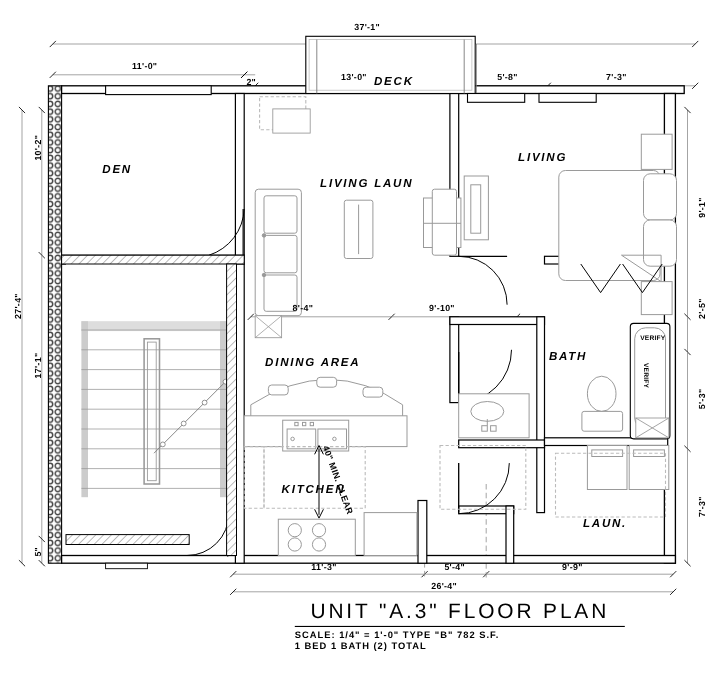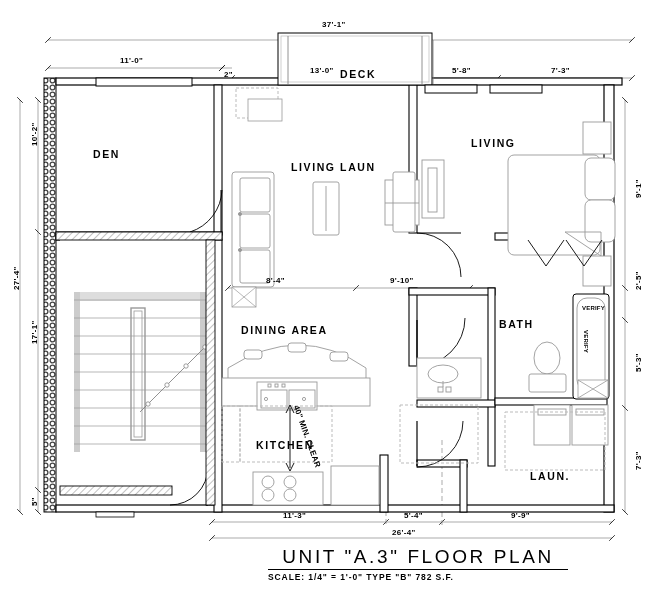--- a/index.html
+++ b/index.html
@@ -1,21 +1,21 @@
 <!DOCTYPE html>
 <html><head>
 <meta charset="utf-8">
 <style>
   html,body{margin:0;padding:0;background:#ffffff;}
   body{width:650px;height:613px;position:relative;overflow:hidden;
        font-family:"Liberation Sans", sans-serif;color:#000;}
   #plan{position:absolute;left:0;top:0;width:650px;height:613px;}
   .lbl{position:absolute;font-family:"Liberation Sans",sans-serif;
        font-weight:bold;letter-spacing:1.2px;white-space:nowrap;color:#000;}
-  .room{font-size:10.5px;letter-spacing:1.6px;}
+  .room{font-size:10.5px;letter-spacing:1.6px;font-style:italic;}
   .dim{font-size:8px;font-weight:bold;letter-spacing:0.3px;}
   .vdim{transform-origin:left top;}
   .tiny{font-size:6px;letter-spacing:0.2px;}
   .title-wrap{position:absolute;left:268px;top:546px;width:300px;text-align:center;}
   .title-main{font-size:19px;letter-spacing:2.6px;font-weight:normal;
               font-family:"Liberation Sans",sans-serif;color:#000;
               border-bottom:1.6px solid #000;padding-bottom:1px;display:block;}
   .title-sub{font-size:8.5px;font-weight:bold;letter-spacing:0.9px;
              text-align:left;margin-top:2px;display:block;}
   .title-sub2{font-size:8.5px;font-weight:bold;letter-spacing:0.9px;
@@ -309,13 +309,14 @@
 <div class="lbl dim" style="left:390px;top:276px;">9'-10"</div>
 
 <div class="lbl dim" style="left:283px;top:511px;">11'-3"</div>
 <div class="lbl dim" style="left:404px;top:511px;">5'-4"</div>
 <div class="lbl dim" style="left:511px;top:511px;">9'-9"</div>
 <div class="lbl dim" style="left:392px;top:528px;">26'-4"</div>
 
 <div class="title-wrap">
   <span class="title-main">UNIT "A.3" FLOOR PLAN</span>
   <span class="title-sub">SCALE: 1/4" = 1'-0"   TYPE "B" 782 S.F.</span>
+  <span class="title-sub2">1 BED 1 BATH (2) TOTAL</span>
 </div>
 
 </body></html>

